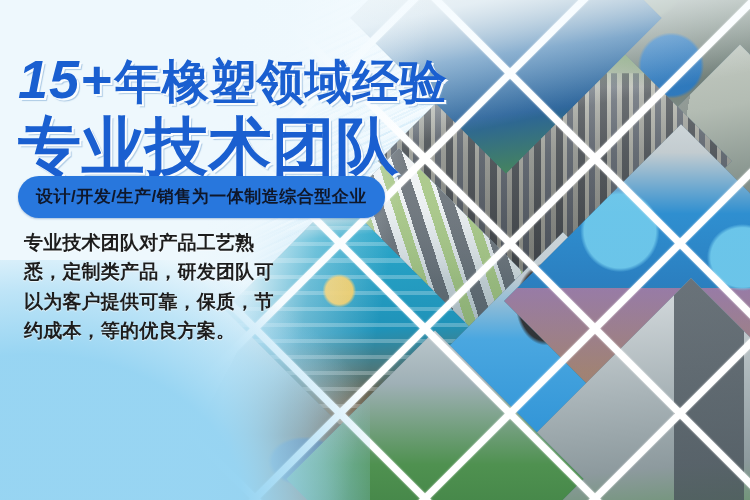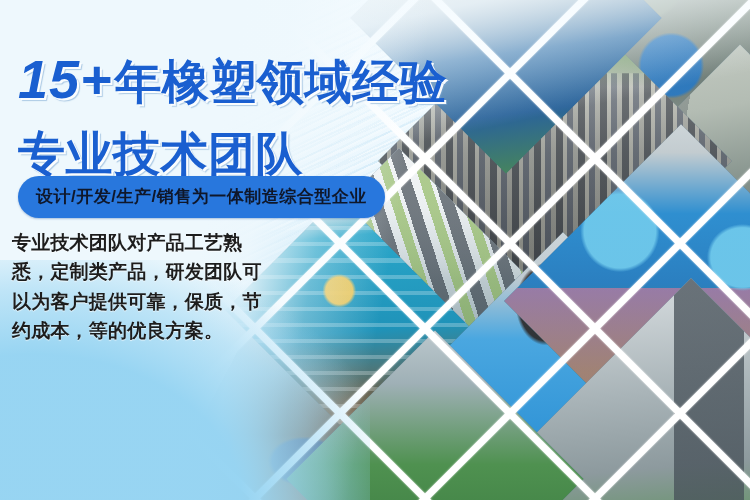--- a/index.html
+++ b/index.html
@@ -158,37 +158,37 @@
   
   .content{position:absolute;top:0;left:0;width:750px;height:500px;}
   .headline{
     position:absolute;left:18px;top:52px;width:470px;
     font-weight:bold;color:#1a5fd0;line-height:1.02;
     letter-spacing:.5px;
     text-shadow:2px 2px 0 rgba(255,255,255,.95), 3px 3px 1px rgba(120,165,210,.55);
   }
   .hl-line1{font-size:47px;white-space:nowrap;}
   .hl-line1 .num{font-style:italic;font-size:54px;letter-spacing:1px;margin-right:2px;}
-  .hl-line2{font-size:47px;margin-top:23px;white-space:nowrap;}
+  .hl-line2{font-size:63px;margin-top:7px;white-space:nowrap;}
 
   .pill{
     position:absolute;left:18px;top:176px;
     display:inline-block;
     background:#2877dd;
     color:#0f172a;
     font-size:17px;font-weight:bold;
     padding:9px 18px 10px 18px;
     border-radius:22px;
     letter-spacing:.5px;
     white-space:nowrap;
     box-shadow:0 1px 2px rgba(40,90,160,.35);
   }
 
   .paragraph{
-    position:absolute;left:12px;top:228px;width:252px;
+    position:absolute;left:24px;top:228px;width:252px;
     font-size:19px;font-weight:bold;color:#1d1d1d;
     line-height:1.55;letter-spacing:.2px;
     text-shadow:0 1px 1px rgba(255,255,255,.7);
   }
 </style>
 </head>
 <body>
 
 <div class="banner">
 

